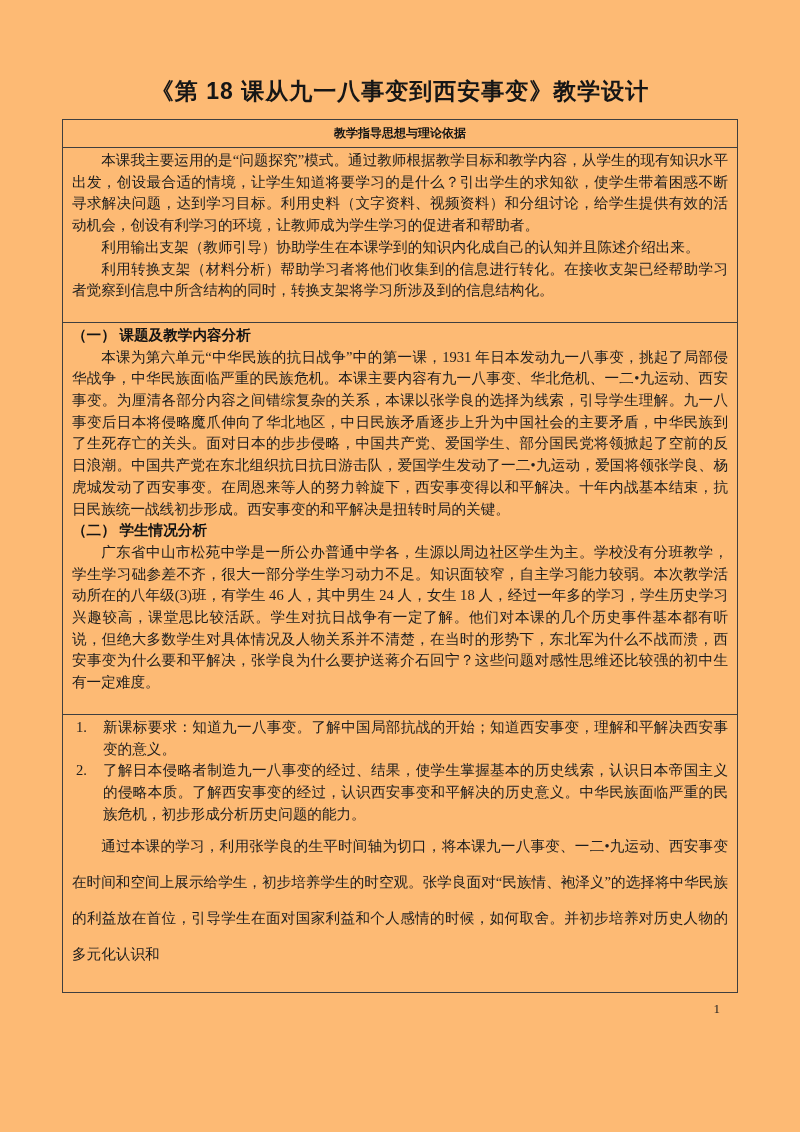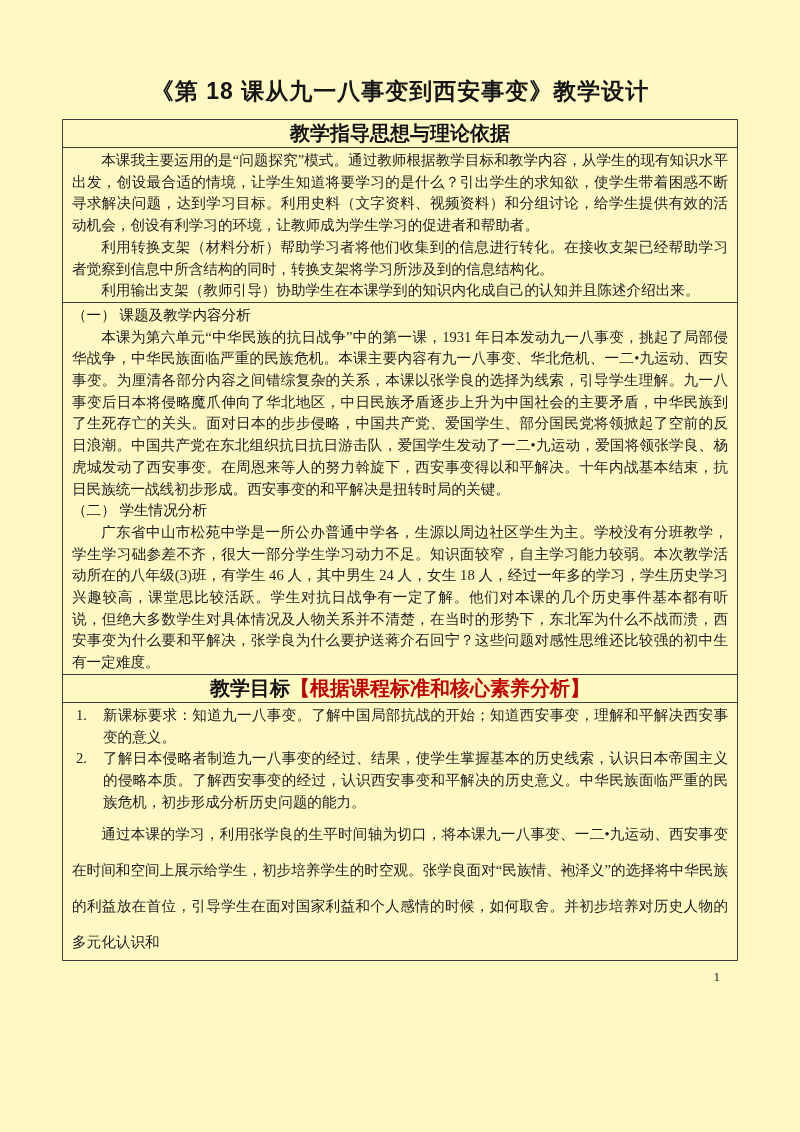--- a/index.html
+++ b/index.html
@@ -9,21 +9,21 @@
     height: 1132px;
     background: #ffffff;
     font-family: "Liberation Serif", "DejaVu Serif", serif;
     color: #1d1d1d;
     overflow: hidden;
   }
   .page {
     position: relative;
     width: 800px;
     height: 1132px;
-    background: #fef9c3;
+    background: #fdba74;
   }
   .doc-title {
     margin: 0;
     padding-top: 76px;
     padding-bottom: 12px;
     text-align: center;
     font-size: 23px;
     font-weight: 700;
     letter-spacing: 1px;
     color: #161616;
@@ -32,33 +32,33 @@
   .doc-table {
     width: 676px;
     margin: 0 auto;
     border: 1px solid #3f3f3f;
   }
   .row { border-bottom: 1px solid #3f3f3f; }
   .row:last-child { border-bottom: none; }
   .header-row {
     text-align: center;
     font-weight: 700;
-    font-size: 20px;
+    font-size: 12px;
     line-height: 21px;
     padding: 3px 8px;
     color: #141414;
   }
   .body-row {
-    padding: 2px 9px 0 9px;
+    padding: 2px 9px 20px 9px;
     font-size: 14.6px;
     line-height: 21.7px;
     text-align: justify;
   }
   .body-row p { margin: 0; text-indent: 2em; }
-  p.subhead { font-weight: 400; text-indent: 0; color: #141414; }
+  p.subhead { font-weight: 700; text-indent: 0; color: #141414; }
   .red-note { color: #c00000; }
   .goal-item { position: relative; padding-left: 31px; }
   .goal-num { position: absolute; left: 4px; top: 0; }
   .goal-text { display: block; text-align: justify; }
   .closing-para { text-indent: 2em; line-height: 36px; padding-top: 3px; }
   .page-num {
     margin-top: 8px;
     padding-right: 80px;
     text-align: right;
     font-size: 13px;
@@ -71,35 +71,32 @@
 <div class="page">
 
   <h1 class="doc-title">《第 18 课从九一八事变到西安事变》教学设计</h1>
 
   <div class="doc-table">
 
     <div class="row header-row">教学指导思想与理论依据</div>
 
     <div class="row body-row">
       <p>本课我主要运用的是“问题探究”模式。通过教师根据教学目标和教学内容，从学生的现有知识水平出发，创设最合适的情境，让学生知道将要学习的是什么？引出学生的求知欲，使学生带着困惑不断寻求解决问题，达到学习目标。利用史料（文字资料、视频资料）和分组讨论，给学生提供有效的活动机会，创设有利学习的环境，让教师成为学生学习的促进者和帮助者。</p>
+      <p>利用输出支架（教师引导）协助学生在本课学到的知识内化成自己的认知并且陈述介绍出来。</p>
       <p>利用转换支架（材料分析）帮助学习者将他们收集到的信息进行转化。在接收支架已经帮助学习者觉察到信息中所含结构的同时，转换支架将学习所涉及到的信息结构化。</p>
-      <p>利用输出支架（教师引导）协助学生在本课学到的知识内化成自己的认知并且陈述介绍出来。</p>
     </div>
 
 
     <div class="row body-row">
       <p class="subhead">（一） 课题及教学内容分析</p>
       <p>本课为第六单元“中华民族的抗日战争”中的第一课，1931 年日本发动九一八事变，挑起了局部侵华战争，中华民族面临严重的民族危机。本课主要内容有九一八事变、华北危机、一二•九运动、西安事变。为厘清各部分内容之间错综复杂的关系，本课以张学良的选择为线索，引导学生理解。九一八事变后日本将侵略魔爪伸向了华北地区，中日民族矛盾逐步上升为中国社会的主要矛盾，中华民族到了生死存亡的关头。面对日本的步步侵略，中国共产党、爱国学生、部分国民党将领掀起了空前的反日浪潮。中国共产党在东北组织抗日抗日游击队，爱国学生发动了一二•九运动，爱国将领张学良、杨虎城发动了西安事变。在周恩来等人的努力斡旋下，西安事变得以和平解决。十年内战基本结束，抗日民族统一战线初步形成。西安事变的和平解决是扭转时局的关键。</p>
       <p class="subhead">（二） 学生情况分析</p>
       <p>广东省中山市松苑中学是一所公办普通中学各，生源以周边社区学生为主。学校没有分班教学，学生学习础参差不齐，很大一部分学生学习动力不足。知识面较窄，自主学习能力较弱。本次教学活动所在的八年级(3)班，有学生 46 人，其中男生 24 人，女生 18 人，经过一年多的学习，学生历史学习兴趣较高，课堂思比较活跃。学生对抗日战争有一定了解。他们对本课的几个历史事件基本都有听说，但绝大多数学生对具体情况及人物关系并不清楚，在当时的形势下，东北军为什么不战而溃，西安事变为什么要和平解决，张学良为什么要护送蒋介石回宁？这些问题对感性思维还比较强的初中生有一定难度。</p>
     </div>
 
-    <div class="row header-row">
-      <span>教学目标</span><span class="red-note">【根据课程标准和核心素养分析】</span>
-    </div>
 
     <div class="row body-row">
       <div class="goal-item">
         <span class="goal-num">1.</span>
         <span class="goal-text">新课标要求：知道九一八事变。了解中国局部抗战的开始；知道西安事变，理解和平解决西安事变的意义。</span>
       </div>
       <div class="goal-item">
         <span class="goal-num">2.</span>
         <span class="goal-text">了解日本侵略者制造九一八事变的经过、结果，使学生掌握基本的历史线索，认识日本帝国主义的侵略本质。了解西安事变的经过，认识西安事变和平解决的历史意义。中华民族面临严重的民族危机，初步形成分析历史问题的能力。</span>
       </div>

